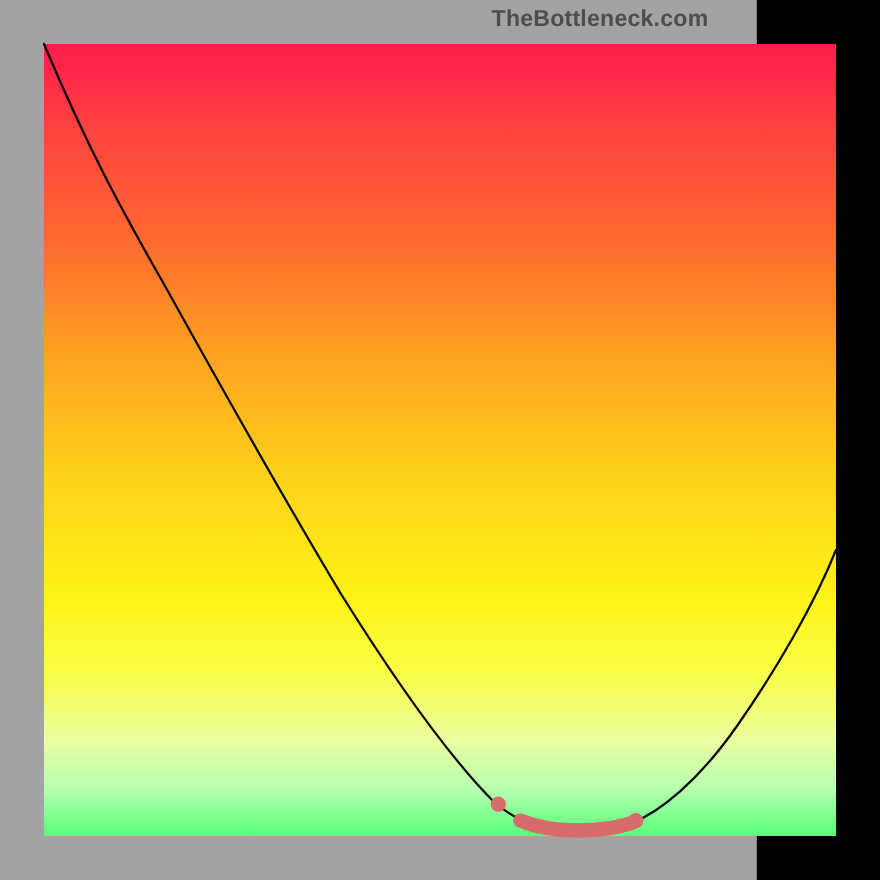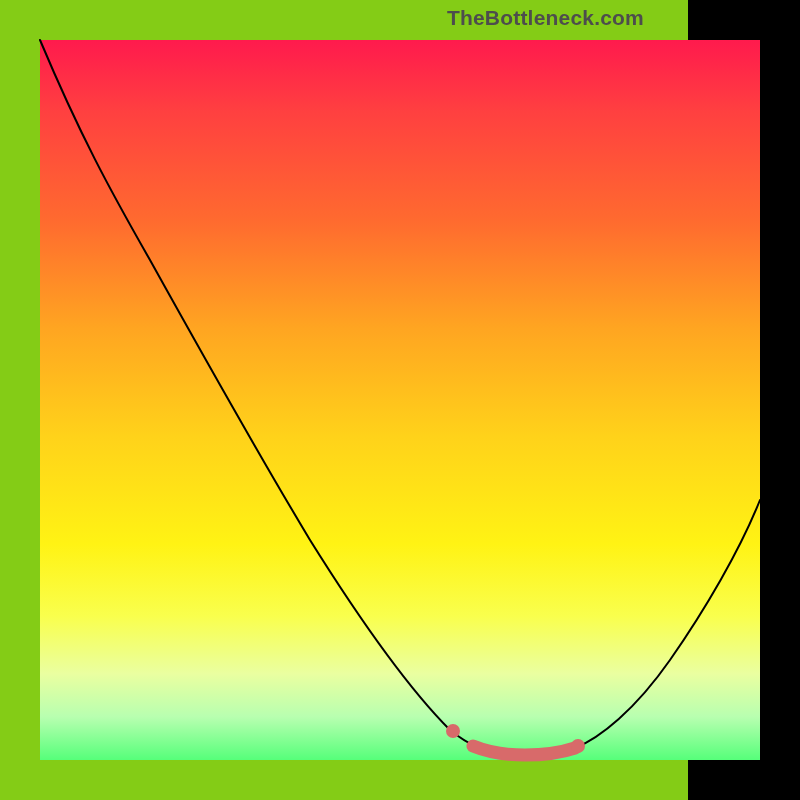--- a/index.html
+++ b/index.html
@@ -11,21 +11,21 @@
     overflow: hidden;
     position: relative;
     font-family: Arial, Helvetica, sans-serif;
   }
   .outer-frame {
     position: absolute;
     left: 0;
     top: 0;
     width: 688px;
     height: 800px;
-    background: #84cc16;
+    background: #a3a3a3;
   }
   .plot-area {
     position: absolute;
     left: 40px;
     top: 40px;
     width: 720px;
     height: 720px;
     
     background: linear-gradient(
       to bottom,

